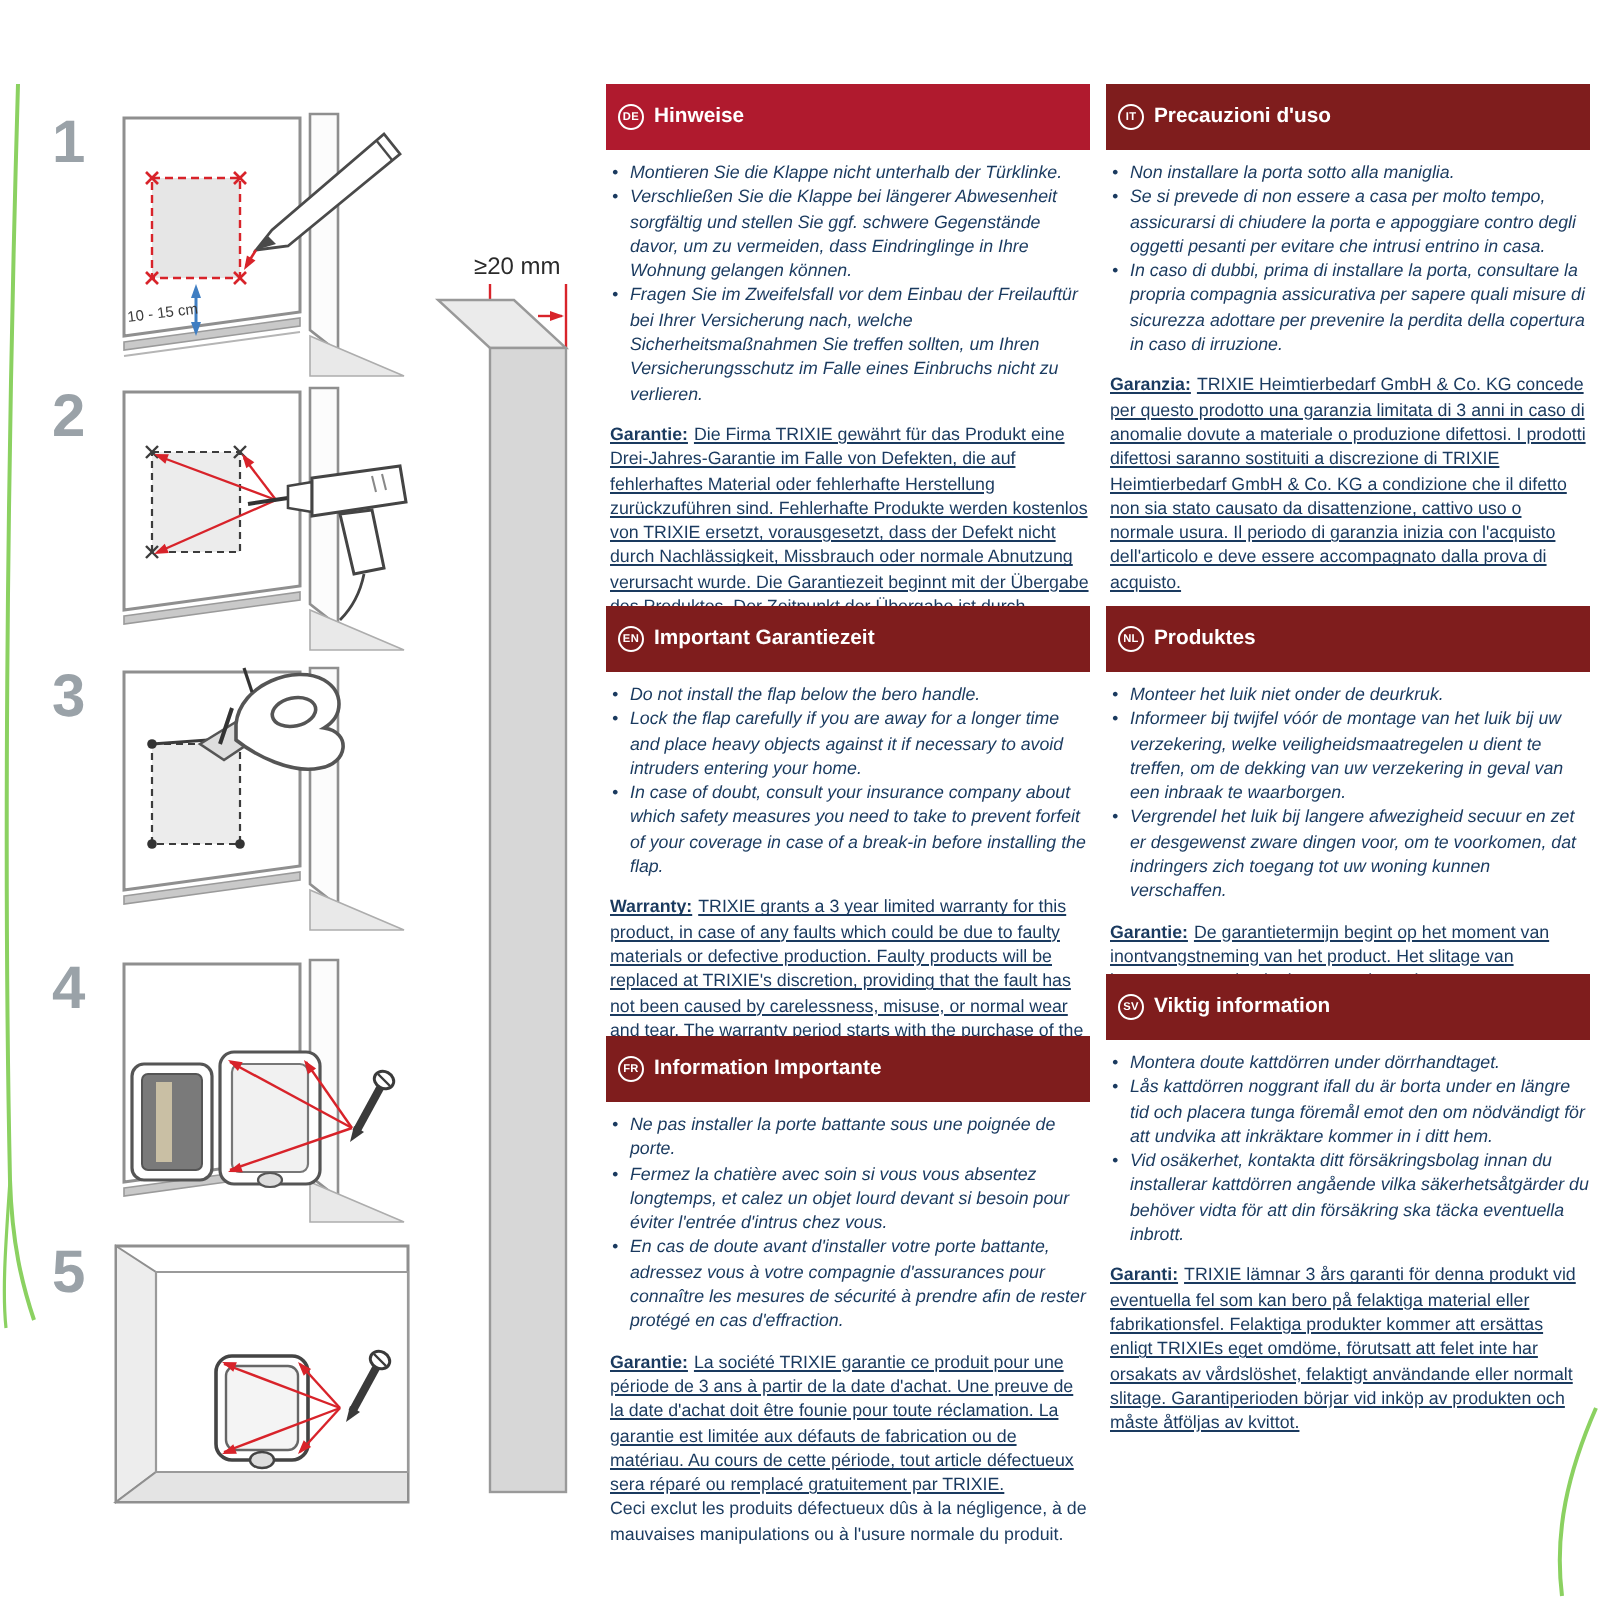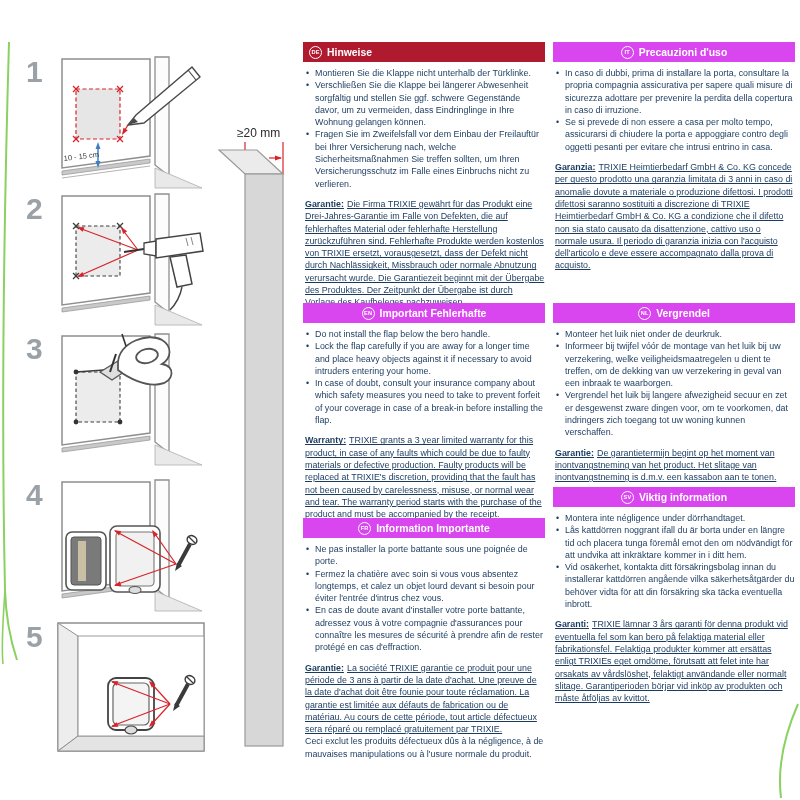--- a/index.html
+++ b/index.html
@@ -11,29 +11,29 @@
   .deco-left{left:0;top:0;}
   .deco-br{right:0;bottom:0;}
 
   
   .step{position:absolute;display:flex;align-items:flex-start;}
   .step-num{font-size:30px;font-weight:bold;color:#9aa2a8;width:26px;line-height:1;margin-top:2px;}
   .step svg{display:block;}
 
   
   .lang-section{position:absolute;width:242px;color:#1a3a5f;}
-  .sec-header{display:flex;align-items:center;gap:5px;height:20px;padding:0 6px;color:#ffffff;
+  .sec-header{display:flex;align-items:center;gap:5px;height:33px;padding:0 6px;color:#ffffff;
               font-size:10.4px;font-weight:bold;}
   .sec-header.red{background:#b01a2e;}
-  .sec-header.blue{background:#d946ef;justify-content:center;}
+  .sec-header.blue{background:#7f1d1d;}
   .badge{flex:0 0 auto;width:11px;height:11px;border:1px solid #ffffff;border-radius:50%;
          display:flex;align-items:center;justify-content:center;
          font-size:5.6px;font-weight:bold;letter-spacing:.2px;}
   .bullets{list-style:none;margin:5px 0 0 0;padding:0 0 0 2px;font-size:8.9px;line-height:12.3px;}
-  .bullets li{position:relative;padding-left:10px;}
+  .bullets li{position:relative;padding-left:10px;font-style:italic;}
   .bullets li::before{content:"•";position:absolute;left:1px;top:0;}
   .warranty{margin:8px 0 0 2px;font-size:8.9px;line-height:12.3px;text-decoration:underline;}
   .warranty2{margin:0 0 0 2px;font-size:8.9px;line-height:12.3px;}
   .warranty strong{margin-right:3px;}
 
   .ill-label{font-family:"Liberation Sans",sans-serif;}
 </style>
 </head>
 <body>
 
@@ -214,47 +214,48 @@
       <strong>Garantie:</strong><span>Die Firma TRIXIE gewährt für das Produkt eine Drei-Jahres-Garantie im Falle von Defekten, die auf fehlerhaftes Material oder fehlerhafte Herstellung zurückzuführen sind. Fehlerhafte Produkte werden kostenlos von TRIXIE ersetzt, vorausgesetzt, dass der Defekt nicht durch Nachlässigkeit, Missbrauch oder normale Abnutzung verursacht wurde. Die Garantiezeit beginnt mit der Übergabe des Produktes. Der Zeitpunkt der Übergabe ist durch Vorlage des Kaufbeleges nachzuweisen.</span>
     </p>
   </section>
 
   <section class="lang-section" style="left:553px;top:42px;">
     <header class="sec-header blue">
       <span class="badge">IT</span>
       <span>Precauzioni d'uso</span>
     </header>
     <ul class="bullets">
+      <li>Non installare la porta sotto alla maniglia.</li>
+      <li>Se si prevede di non essere a casa per molto tempo, assicurarsi di chiudere la porta e appoggiare contro degli oggetti pesanti per evitare che intrusi entrino in casa.</li>
       <li>In caso di dubbi, prima di installare la porta, consultare la propria compagnia assicurativa per sapere quali misure di sicurezza adottare per prevenire la perdita della copertura in caso di irruzione.</li>
-      <li>Se si prevede di non essere a casa per molto tempo, assicurarsi di chiudere la porta e appoggiare contro degli oggetti pesanti per evitare che intrusi entrino in casa.</li>
     </ul>
     <p class="warranty">
       <strong>Garanzia:</strong><span>TRIXIE Heimtierbedarf GmbH &amp; Co. KG concede per questo prodotto una garanzia limitata di 3 anni in caso di anomalie dovute a materiale o produzione difettosi. I prodotti difettosi saranno sostituiti a discrezione di TRIXIE Heimtierbedarf GmbH &amp; Co. KG a condizione che il difetto non sia stato causato da disattenzione, cattivo uso o normale usura. Il periodo di garanzia inizia con l'acquisto dell'articolo e deve essere accompagnato dalla prova di acquisto.</span>
     </p>
   </section>
 
   <section class="lang-section" style="left:303px;top:303px;">
     <header class="sec-header blue">
       <span class="badge">EN</span>
-      <span>Important Fehlerhafte</span>
+      <span>Important Garantiezeit</span>
     </header>
     <ul class="bullets">
       <li>Do not install the flap below the bero handle.</li>
       <li>Lock the flap carefully if you are away for a longer time and place heavy objects against it if necessary to avoid intruders entering your home.</li>
       <li>In case of doubt, consult your insurance company about which safety measures you need to take to prevent forfeit of your coverage in case of a break-in before installing the flap.</li>
     </ul>
     <p class="warranty">
       <strong>Warranty:</strong><span>TRIXIE grants a 3 year limited warranty for this product, in case of any faults which could be due to faulty materials or defective production. Faulty products will be replaced at TRIXIE's discretion, providing that the fault has not been caused by carelessness, misuse, or normal wear and tear. The warranty period starts with the purchase of the product and must be accompanied by the receipt.</span>
     </p>
   </section>
 
   <section class="lang-section" style="left:553px;top:303px;">
     <header class="sec-header blue">
       <span class="badge">NL</span>
-      <span>Vergrendel</span>
+      <span>Produktes</span>
     </header>
     <ul class="bullets">
       <li>Monteer het luik niet onder de deurkruk.</li>
       <li>Informeer bij twijfel vóór de montage van het luik bij uw verzekering, welke veiligheidsmaatregelen u dient te treffen, om de dekking van uw verzekering in geval van een inbraak te waarborgen.</li>
       <li>Vergrendel het luik bij langere afwezigheid secuur en zet er desgewenst zware dingen voor, om te voorkomen, dat indringers zich toegang tot uw woning kunnen verschaffen.</li>
     </ul>
     <p class="warranty">
       <strong>Garantie:</strong><span>De garantietermijn begint op het moment van inontvangstneming van het product. Het slitage van inontvangstneming is d.m.v. een kassabon aan te tonen.</span>
     </p>
   </section>
@@ -274,21 +275,21 @@
     </p>
     <p class="warranty2">Ceci exclut les produits défectueux dûs à la négligence, à de mauvaises manipulations ou à l'usure normale du produit.</p>
   </section>
 
   <section class="lang-section" style="left:553px;top:487px;">
     <header class="sec-header blue">
       <span class="badge">SV</span>
       <span>Viktig information</span>
     </header>
     <ul class="bullets">
-      <li>Montera inte négligence under dörrhandtaget.</li>
+      <li>Montera doute kattdörren under dörrhandtaget.</li>
       <li>Lås kattdörren noggrant ifall du är borta under en längre tid och placera tunga föremål emot den om nödvändigt för att undvika att inkräktare kommer in i ditt hem.</li>
       <li>Vid osäkerhet, kontakta ditt försäkringsbolag innan du installerar kattdörren angående vilka säkerhetsåtgärder du behöver vidta för att din försäkring ska täcka eventuella inbrott.</li>
     </ul>
     <p class="warranty">
       <strong>Garanti:</strong><span>TRIXIE lämnar 3 års garanti för denna produkt vid eventuella fel som kan bero på felaktiga material eller fabrikationsfel. Felaktiga produkter kommer att ersättas enligt TRIXIEs eget omdöme, förutsatt att felet inte har orsakats av vårdslöshet, felaktigt användande eller normalt slitage. Garantiperioden börjar vid inköp av produkten och måste åtföljas av kvittot.</span>
     </p>
   </section>
 
 </div>
 

